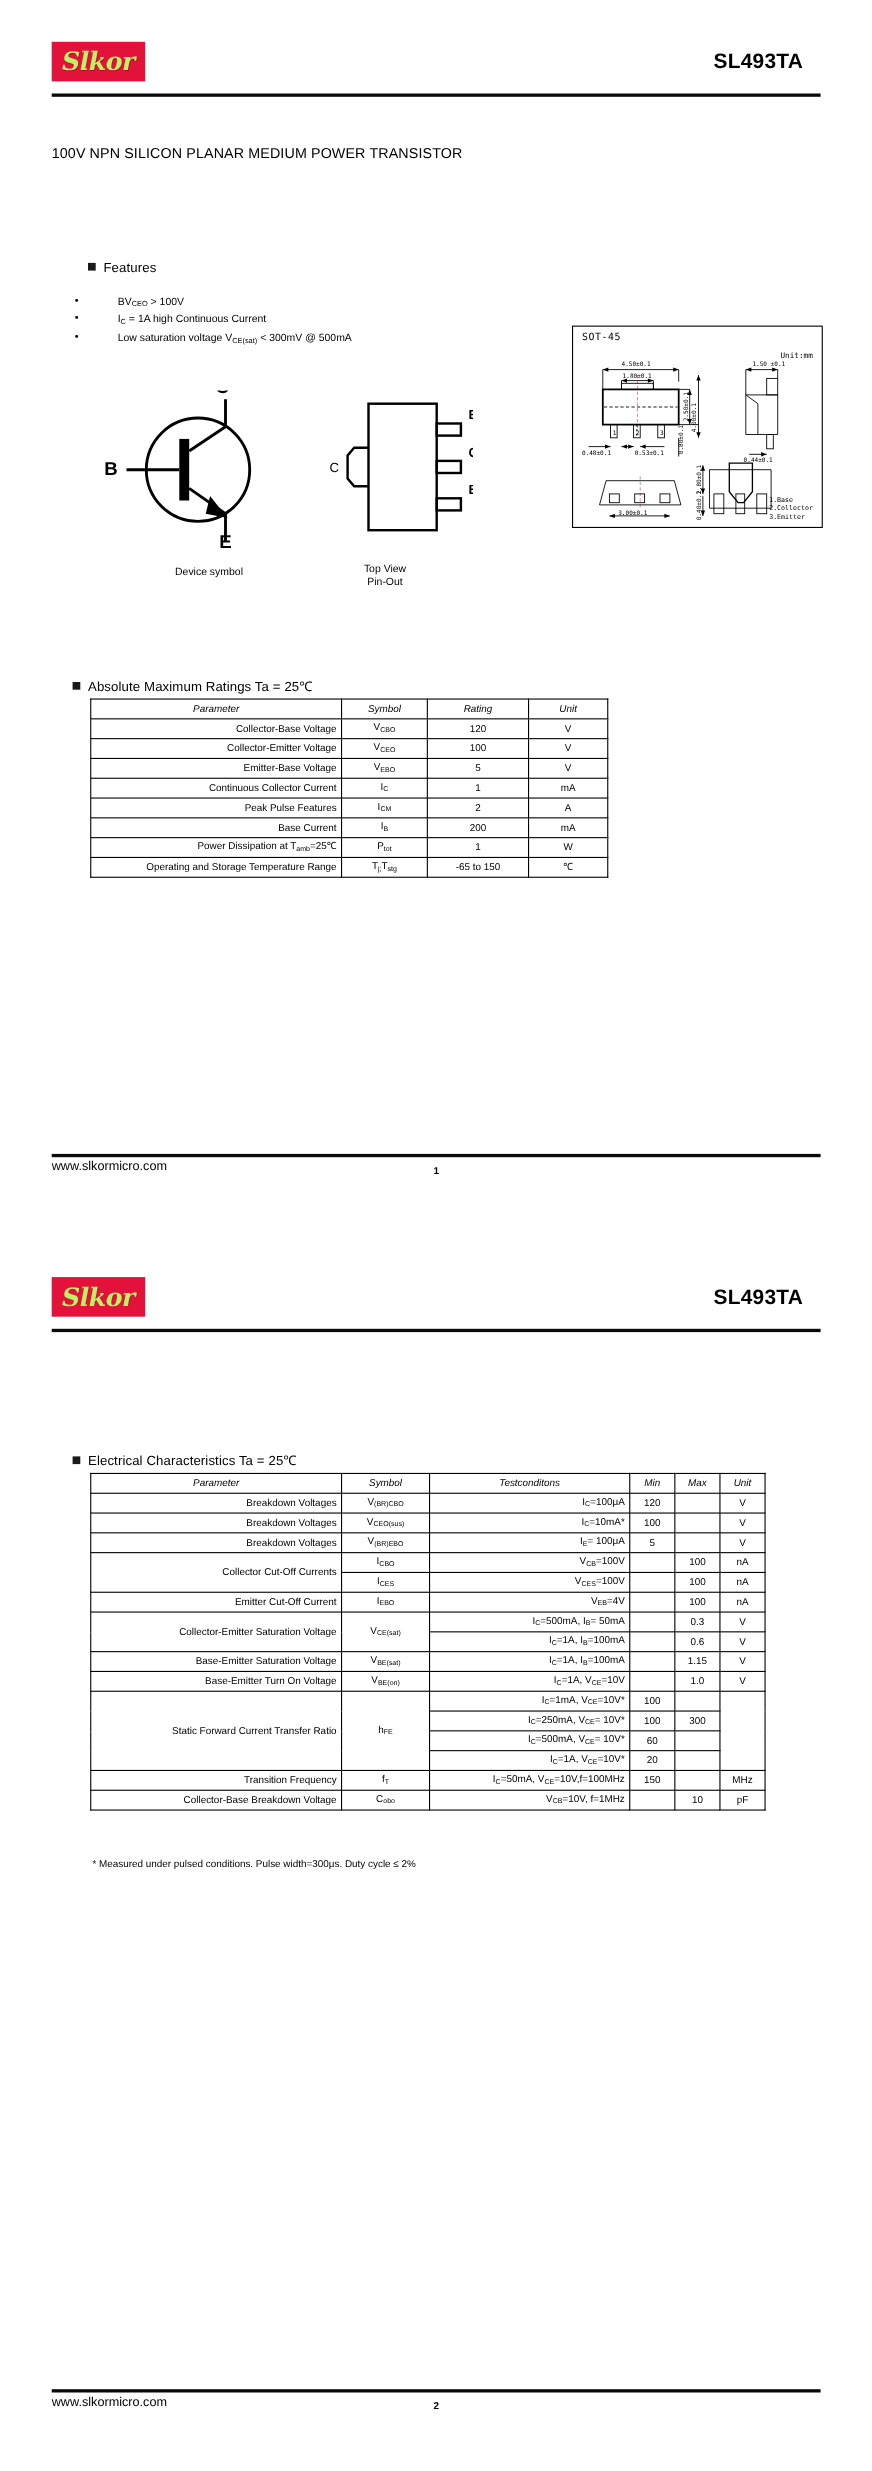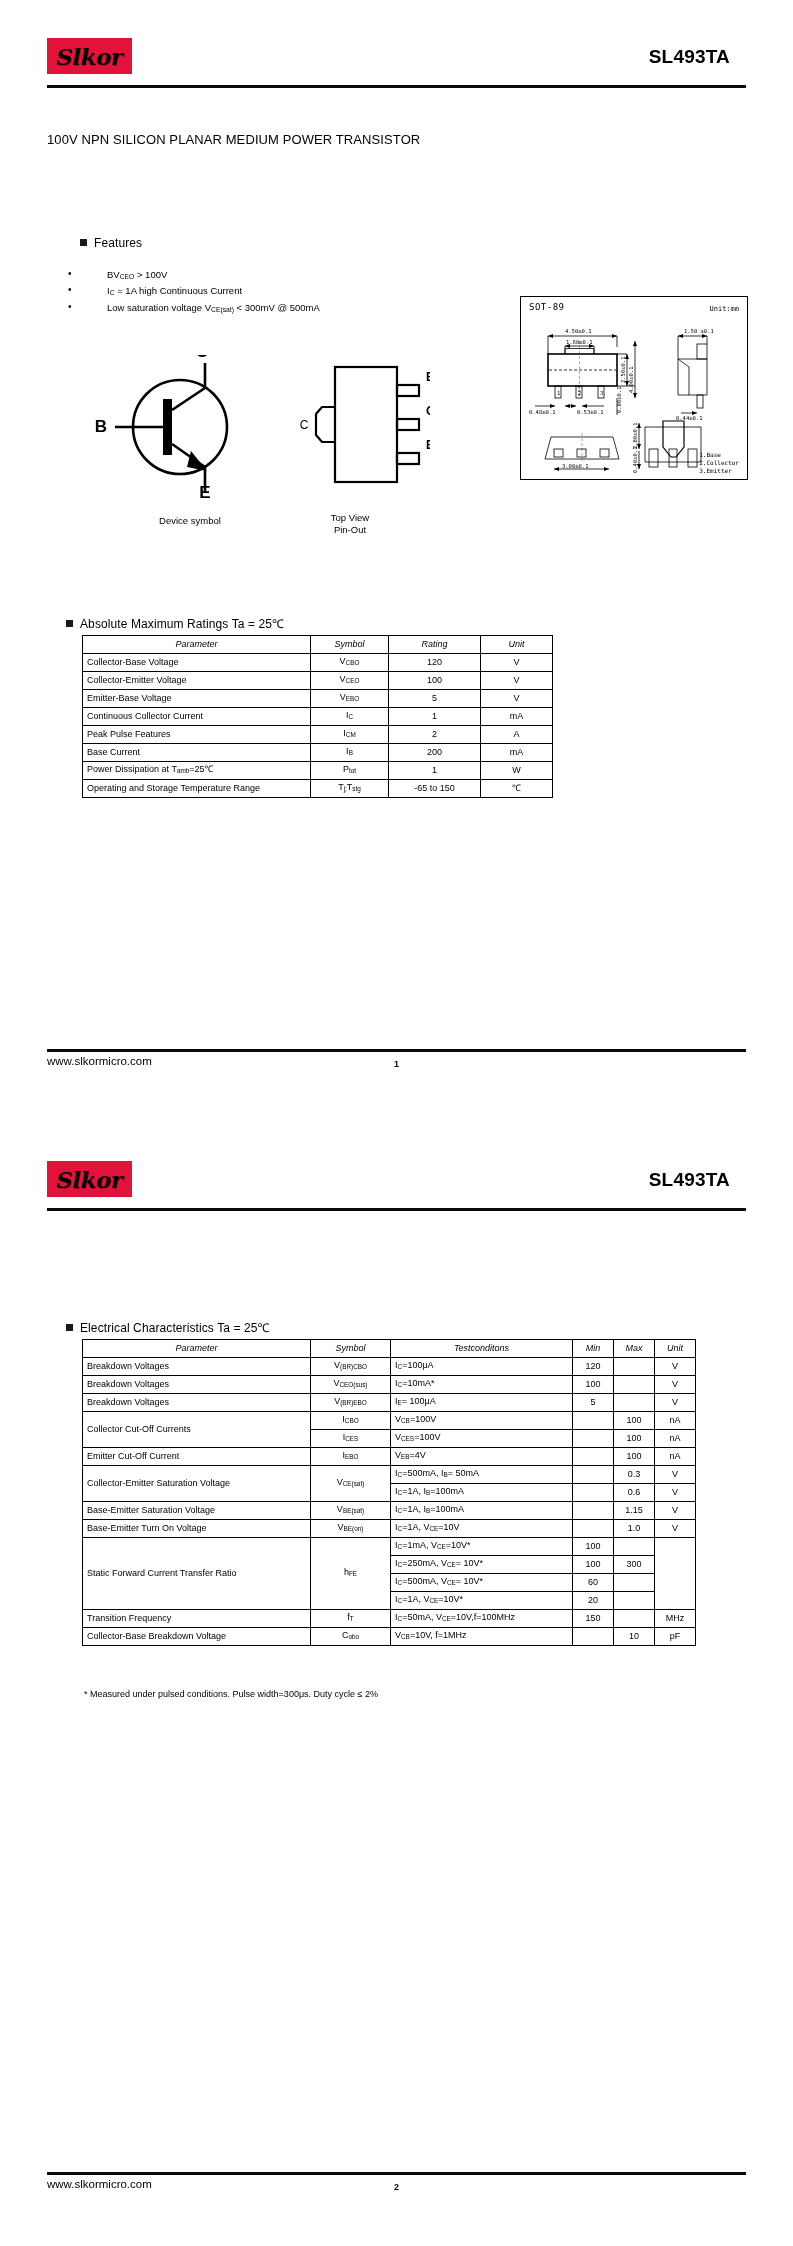--- a/index.html
+++ b/index.html
@@ -27,21 +27,21 @@
     position:absolute; left:0; top:0;
     width:85px; height:36px;
     background:#e3123b;
     display:flex; align-items:center; justify-content:center;
   }
   .logo-text{
     font-family:"DejaVu Serif", serif;
     font-style:italic;
     font-weight:bold;
     font-size:23px;
-    color:#000000;
+    color:#bef264;
     letter-spacing:-0.5px;
     line-height:1;
     text-shadow:0.5px 0.5px 0 #b00c2a;
   }
   .hdr-part{
     position:absolute; right:16px; top:8px;
     font-size:19px; font-weight:bold;
     letter-spacing:0.2px;
   }
   .hdr-rule{
@@ -115,38 +115,38 @@
   table.dt td, table.dt th{
     border:1px solid #000;
     padding:0 4px;
     height:17px;
     font-weight:normal;
     line-height:11px;
     overflow:hidden;
   }
   table.dt th{ text-align:center;font-style:italic; }
   td.c{ text-align:center; }
-  td.l{ text-align:left; }
+  td.l{ text-align:right; }
   .note{
     position:absolute;
     font-size:9px;
   }
   
   .pkg{
     position:absolute;
     border:1px solid #000;
     background:#fff;
   }
   .pkg-title{
     position:absolute; left:8px; top:5px;
     font-family:"DejaVu Sans Mono", monospace;
     font-size:9px; letter-spacing:0.5px;
   }
   .pkg-unit{
-    position:absolute; right:8px; top:8px;
+    position:absolute; right:8px; top:22px;
     font-family:"DejaVu Sans Mono", monospace;
     font-size:7px;
   }
   .pkg-legend{
     position:absolute; right:8px; bottom:4px;
     font-family:"DejaVu Sans Mono", monospace;
     font-size:6px;
     line-height:8px;
     text-align:left;
   }
@@ -210,21 +210,21 @@
       <text x="14" y="74" font-family="Liberation Sans, sans-serif" font-size="12" text-anchor="middle">C</text>
       <text x="136" y="26" font-family="Liberation Sans, sans-serif" font-size="12" font-weight="bold" text-anchor="start">E</text>
       <text x="136" y="60" font-family="Liberation Sans, sans-serif" font-size="12" font-weight="bold" text-anchor="start">C</text>
       <text x="136" y="94" font-family="Liberation Sans, sans-serif" font-size="12" font-weight="bold" text-anchor="start">B</text>
     </svg>
   </div>
   <div class="sym-cap" style="left:285px; top:512px; width:130px;">Top View</div>
   <div class="sym-cap" style="left:285px; top:524px; width:130px;">Pin-Out</div>
 
   <div class="pkg" style="left:520px; top:296px; width:226px; height:182px;">
-    <div class="pkg-title">SOT-89</div>
+    <div class="pkg-title">SOT-45</div>
     <div class="pkg-unit">Unit:mm</div>
 
     <svg width="226" height="182" viewBox="0 0 226 182" style="position:absolute;left:0;top:0;">
       <g stroke="#000" stroke-width="0.8" fill="none" font-family="DejaVu Sans Mono, monospace" font-size="5.5">
 
         <line x1="27" y1="39" x2="96" y2="39"></line>
         <polygon points="27,39 32,37 32,41" fill="#000" stroke="none"></polygon>
         <polygon points="96,39 91,37 91,41" fill="#000" stroke="none"></polygon>
         <line x1="27" y1="39" x2="27" y2="58"></line>
         <line x1="96" y1="39" x2="96" y2="50"></line>

